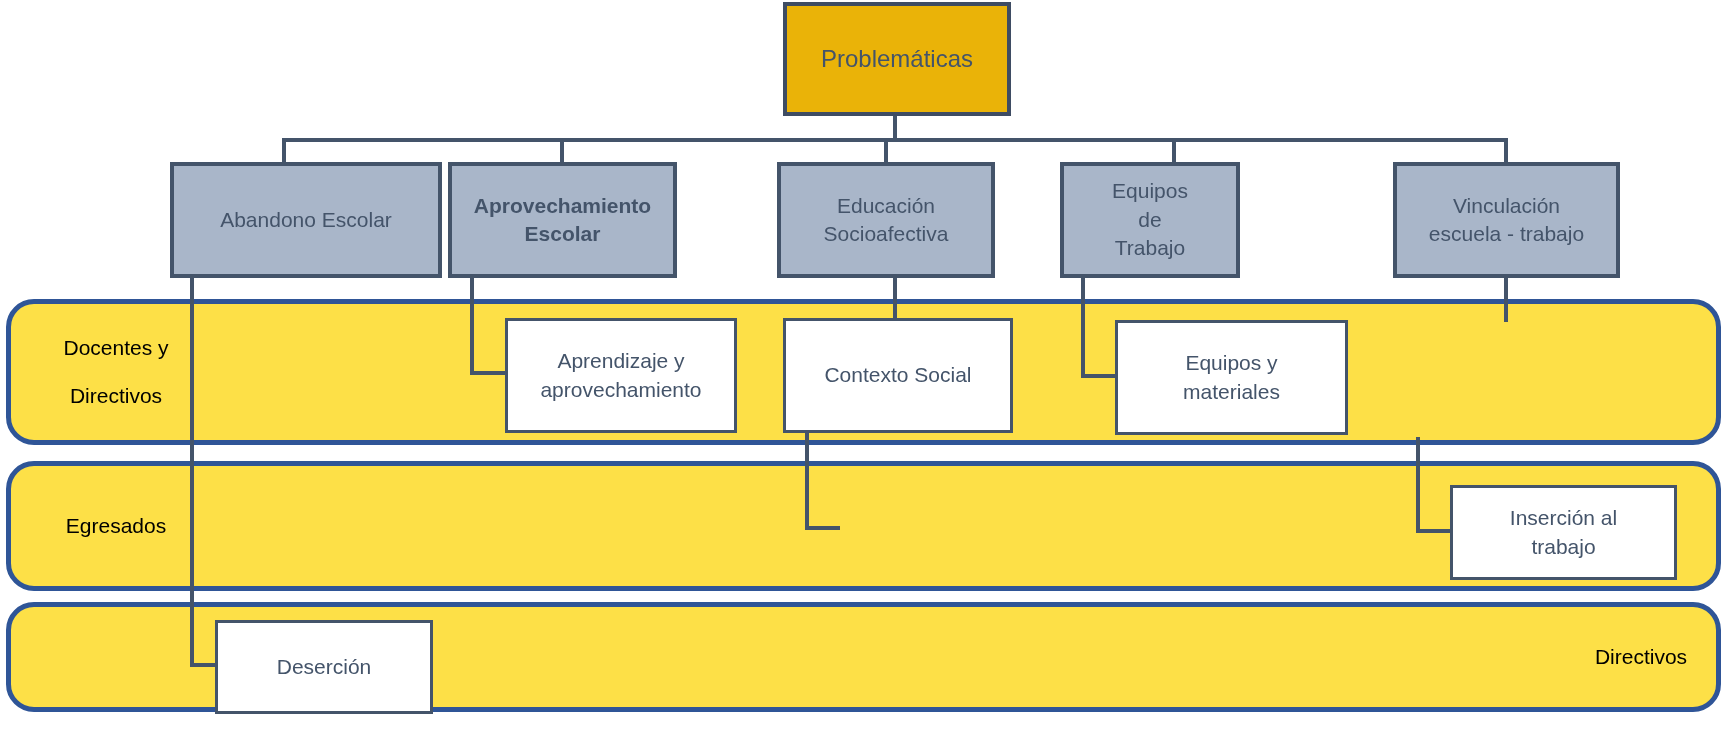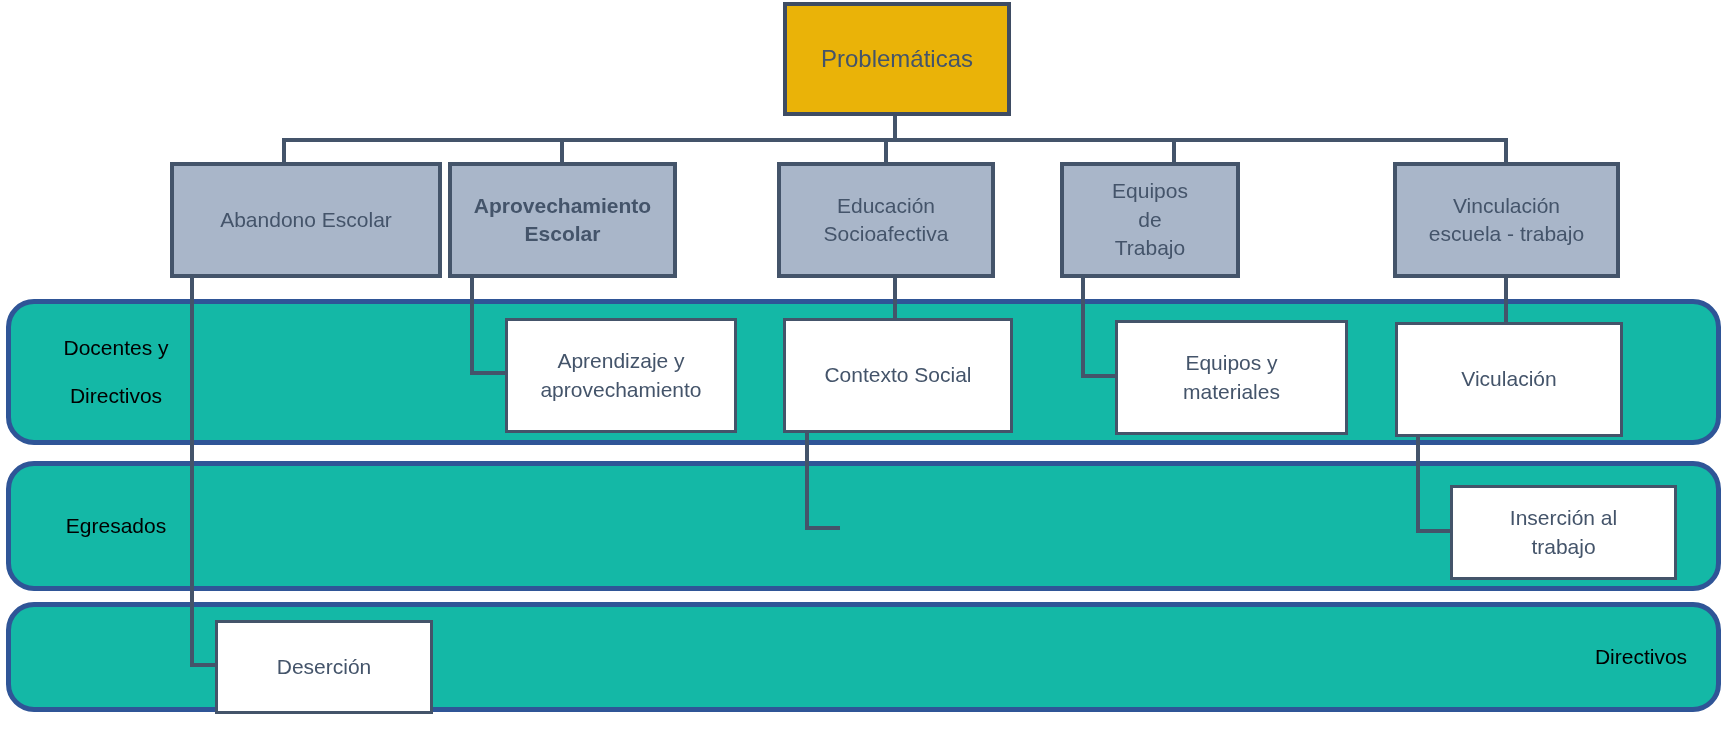--- a/index.html
+++ b/index.html
@@ -13,21 +13,21 @@
     width: 1727px;
     height: 737px;
     background: #ffffff;
     overflow: hidden;
   }
   
   .lane {
     position: absolute;
     left: 6px;
     width: 1715px;
-    background: #14b8a6;
+    background: #fde047;
     border: 5px solid #2F5597;
     border-radius: 28px;
     box-sizing: border-box;
     display: flex;
     align-items: center;
   }
   .lane-label {
     width: 150px;
     margin-left: 30px;
     text-align: center;
@@ -132,23 +132,20 @@
 
   <div class="node node-item" style="left:505px; top:318px; width:232px; height:115px; padding:0 14px;">
     <span>Aprendizaje y aprovechamiento</span>
   </div>
   <div class="node node-item" style="left:783px; top:318px; width:230px; height:115px; padding:0 14px;">
     <span>Contexto Social</span>
   </div>
   <div class="node node-item" style="left:1115px; top:320px; width:233px; height:115px; padding:0 52px;">
     <span>Equipos y materiales</span>
   </div>
-  <div class="node node-item" style="left:1395px; top:322px; width:228px; height:115px; padding:0 14px;">
-    <span>Viculación</span>
-  </div>
 
   <div class="node node-item" style="left:1450px; top:485px; width:227px; height:95px; padding:0 48px;">
     <span>Inserción al trabajo</span>
   </div>
 
   <div class="node node-item" style="left:215px; top:620px; width:218px; height:94px; padding:0 14px;">
     <span>Deserción</span>
   </div>
 
 </div>

